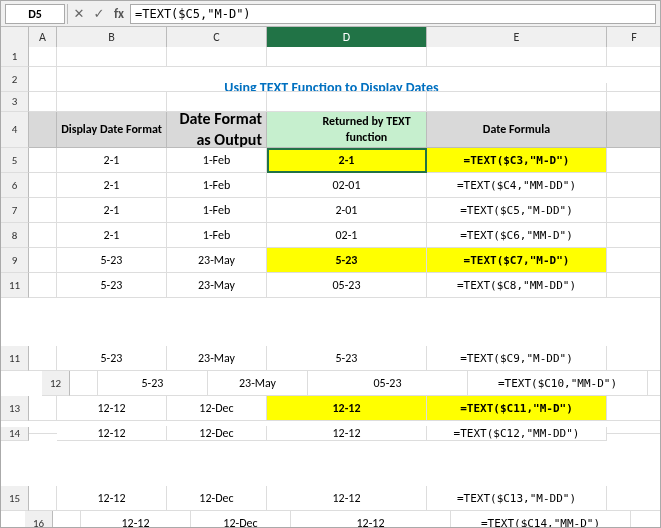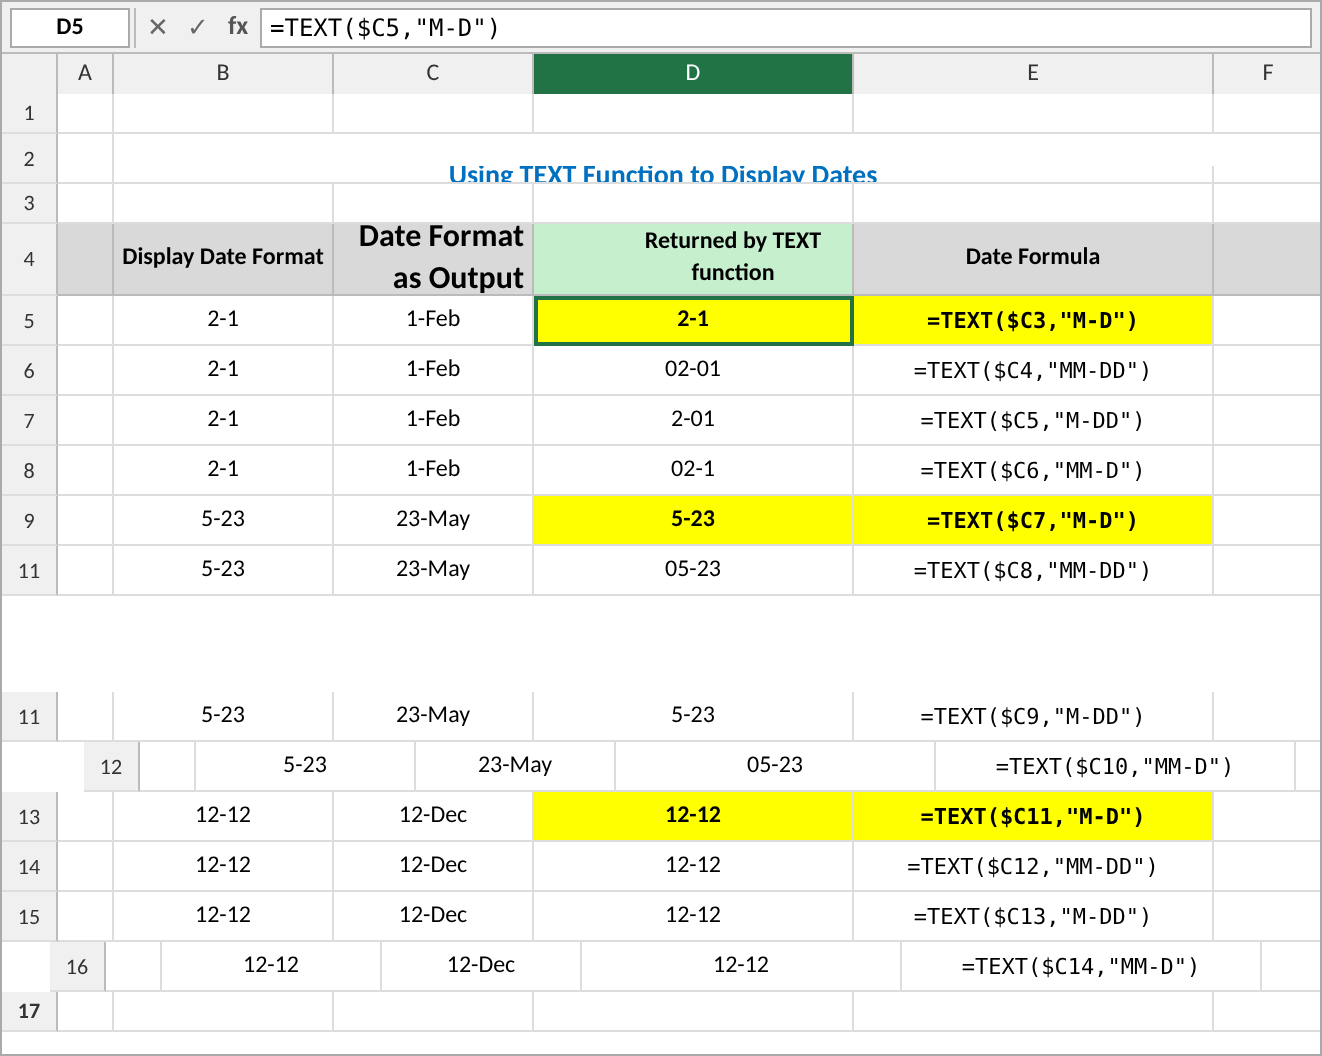--- a/index.html
+++ b/index.html
@@ -365,30 +365,30 @@
           </div>
           <div class="grid-row" style="height: 25px;">
             <div class="row-header">13</div>
             <div class="grid-cell col-a"></div>
             <div class="grid-cell col-b">12-12</div>
             <div class="grid-cell col-c">12-Dec</div>
             <div class="grid-cell col-d yellow-cell">12-12</div>
             <div class="grid-cell col-e formula-text yellow-cell">=TEXT($C11,"M-D")</div>
             <div class="grid-cell col-f"></div>
           </div>
-          <div class="grid-row" style="height: 25px;">
+          <div class="grid-row" style="height: 25px; align-items: center;">
             <div class="row-header">14</div>
             <div class="grid-cell col-a"></div>
             <div class="grid-cell col-b">12-12</div>
             <div class="grid-cell col-c">12-Dec</div>
             <div class="grid-cell col-d">12-12</div>
             <div class="grid-cell col-e formula-text">=TEXT($C12,"MM-DD")</div>
             <div class="grid-cell col-f"></div>
           </div>
-          <div class="grid-row" style="height: 25px;">
+          <div class="grid-row" style="height: 25px; margin-top: 40px;">
             <div class="row-header">15</div>
             <div class="grid-cell col-a"></div>
             <div class="grid-cell col-b">12-12</div>
             <div class="grid-cell col-c">12-Dec</div>
             <div class="grid-cell col-d">12-12</div>
             <div class="grid-cell col-e formula-text">=TEXT($C13,"M-DD")</div>
             <div class="grid-cell col-f"></div>
           </div>
           <div class="grid-row" style="height: 25px; padding-left: 24px;">
             <div class="row-header">16</div>

